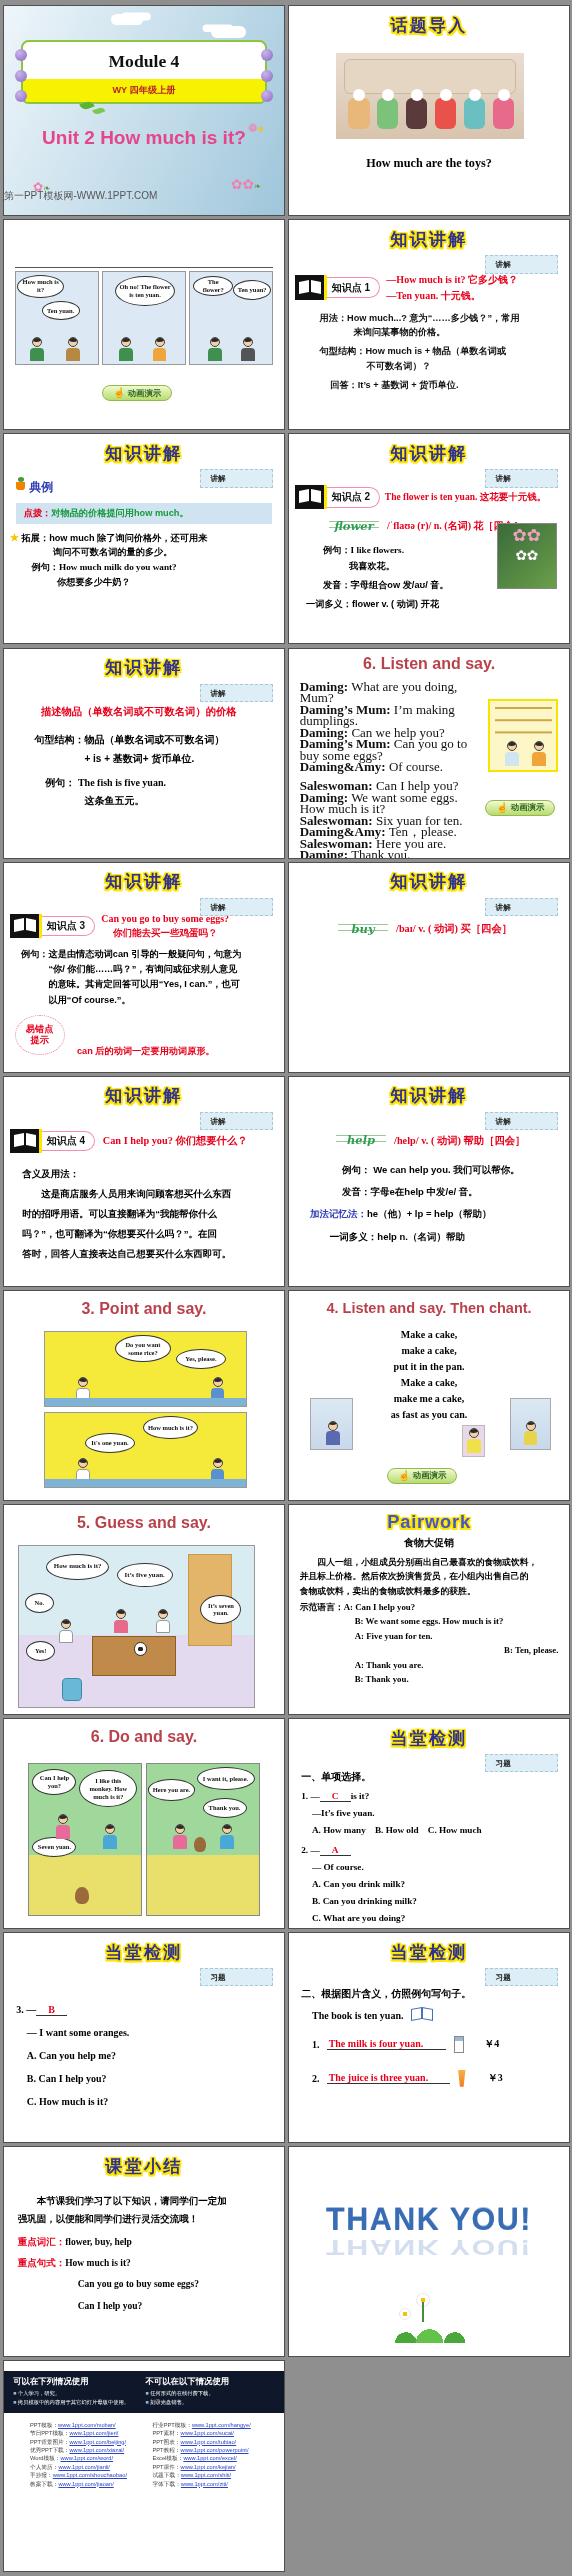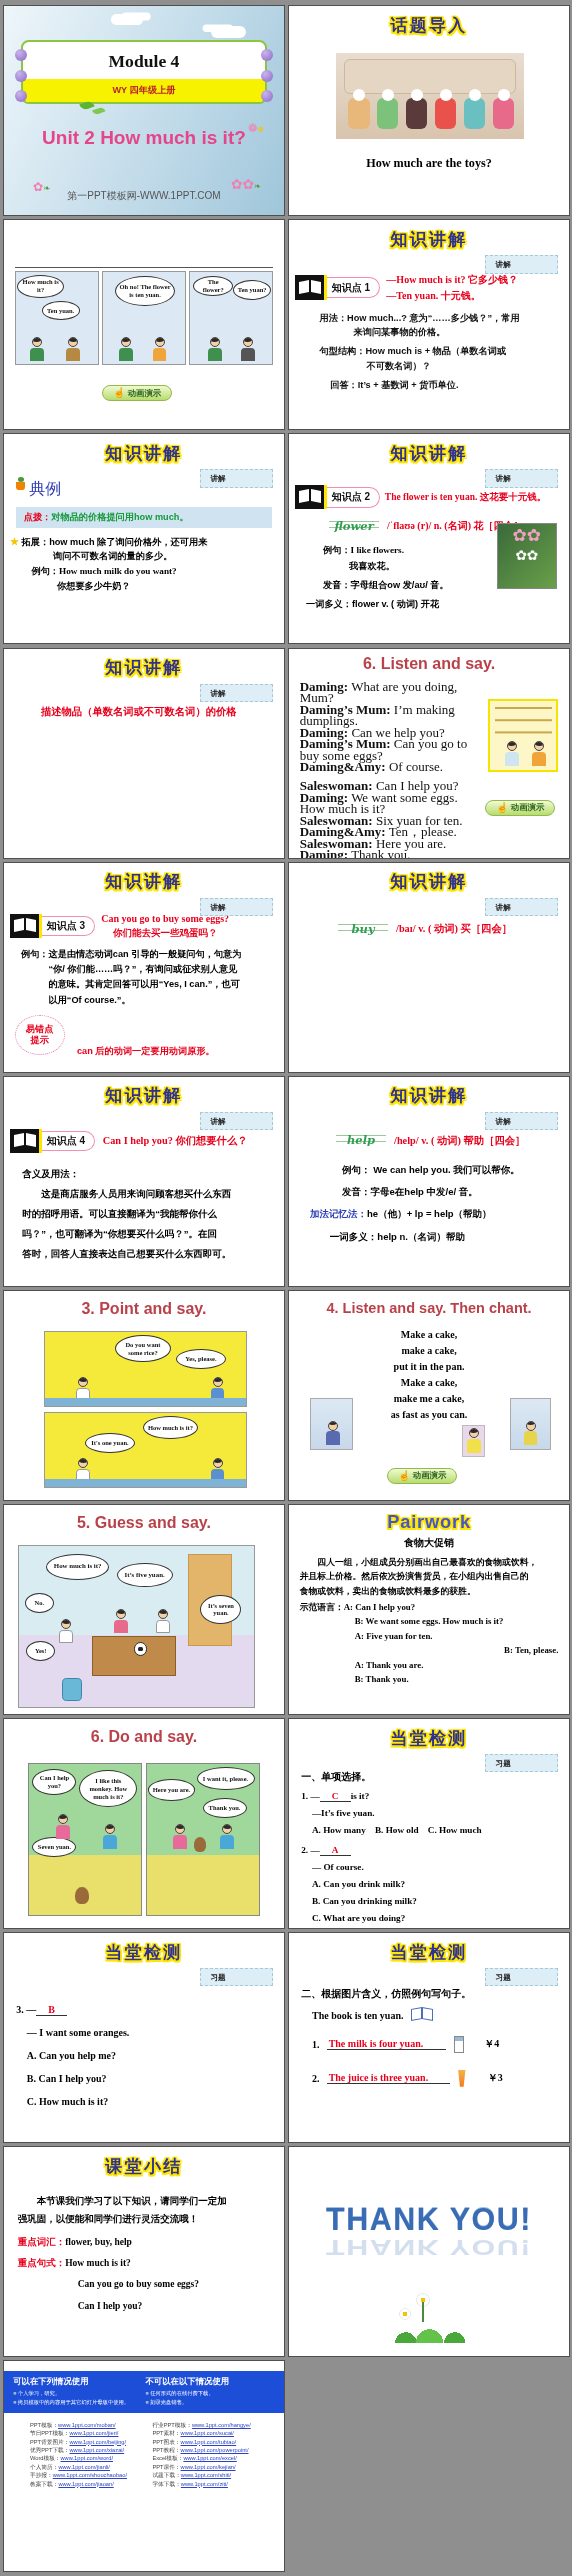--- a/index.html
+++ b/index.html
@@ -55,21 +55,21 @@
     <div class="dot" style="left:10.7px;top:64px;"></div>
     <div class="dot" style="left:10.7px;top:84px;"></div>
     <div class="dot" style="right:10.7px;top:43px;"></div>
     <div class="dot" style="right:10.7px;top:64px;"></div>
     <div class="dot" style="right:10.7px;top:84px;"></div>
     <div style="position:absolute;left:76px;top:96px;width:13.7px;height:6.9px;background:#5cb531;border-radius:0 7.6px 0 7.6px;transform:rotate(-20deg);box-shadow:9.2px 9.2px 0 -0.8px #7cc94f;"></div>
     <div style="position:absolute;left:0;right:0;top:121px;text-align:center;font-size:19px;font-weight:800;color:#e5458b;">Unit 2  How much is it?</div>
     <span style="position:absolute;right:20px;top:115px;color:#ef7fb0;font-size:11.5px;">❁<span style="color:#f5c400;font-size:7.6px;">❁</span></span>
     <span style="position:absolute;left:29px;bottom:21.4px;color:#ef7fb0;font-size:12.2px;">✿<span style="color:#4a9a3a;font-size:8.4px;">❧</span></span>
     <span style="position:absolute;right:23px;bottom:23px;color:#ef7fb0;font-size:13.7px;">✿✿<span style="color:#4a9a3a;font-size:8.4px;">❧</span></span>
-    <div style="position:absolute;left:0;right:0;bottom:12.2px;text-align:center;font-size:10px;color:#555;">第一PPT模板网-WWW.1PPT.COM</div>
+    <div style="position:absolute;left:0;right:0;bottom:12.2px;text-align:left;font-size:10px;color:#555;">第一PPT模板网-WWW.1PPT.COM</div>
   </div>
 
   <div class="slide">
     <div class="h3d">话题导入</div>
     <div style="position:absolute;left:47px;top:47px;width:188px;height:86px;background:linear-gradient(#e9ddd0,#d8c4ae);overflow:hidden;">
       <div style="position:absolute;left:7.6px;right:7.6px;top:6.1px;height:35px;background:#e5d6c4;border:0.8px solid #cbb89e;border-radius:6.1px;"></div>
       <div style="position:absolute;left:12.2px;bottom:10.7px;width:21.4px;height:30.5px;background:#e8b87a;border-radius:6.1px;">
             <i style="position:absolute;left:4.6px;top:-9.2px;width:12.2px;height:12.2px;background:#fff;border-radius:50%;display:block;"></i>
           </div>
       <div style="position:absolute;left:41px;bottom:10.7px;width:21.4px;height:30.5px;background:#7cc27a;border-radius:6.1px;">
@@ -155,21 +155,21 @@
     </div>
   </div>
 
   <div class="slide">
     <div class="h3d">知识讲解</div>
     <div class="tag"><span>讲解</span></div>
     <div style="margin:13.7px 10.7px 0 12.2px;display:flex;align-items:flex-start;">
       <span style="width:9.2px;height:8.4px;background:#f08300;border-radius:0 0 3.1px 3.1px;margin-top:3.1px;position:relative;flex:none;">
             <i style="position:absolute;left:1.5px;top:-4.6px;width:6.1px;height:4.6px;background:#4a9a3a;border-radius:50%;"></i>
           </span>
-      <span class="blue" style="font-weight:normal;font-size:16px;margin:0 10.7px 0 3.8px;">典例</span>
+      <span class="blue" style="font-weight:bold;font-size:12px;margin:0 10.7px 0 3.8px;">典例</span>
     </div>
     <div style="margin:7.6px 12.2px 0;background:#cfe3f1;padding:3.8px 7.6px;font-size:9.2px;font-weight:bold;">
       <span class="red">点拨：</span><span class="green">对物品的价格提问用how much。</span>
     </div>
     <div style="margin:7.6px 12.2px 0 6.1px;font-size:9.2px;font-weight:bold;">
       <div><span class="star">★</span> <span>拓展：</span><span>how much 除了询问价格外，还可用来</span></div>
       <div style="padding-left:43px;line-height:15.3px;">询问不可数名词的量的多少。</div>
       <div style="padding-left:21.4px;line-height:15.3px;"><span>例句：</span><span class="en">How much milk do you want?</span></div>
       <div style="padding-left:47px;line-height:15.3px;">你想要多少牛奶？</div>
     </div>
@@ -196,20 +196,26 @@
       <div style="padding-left:26px;">我喜欢花。</div>
       <div style="margin-top:3.1px;"><span>发音：</span><span>字母组合ow 发/aʊ/ 音。</span></div>
       <div style="margin-top:3.1px;margin-left:-17px;"><span>一词多义：</span><span>flower v. ( 动词) 开花</span></div>
     </div>
   </div>
 
   <div class="slide">
     <div class="h3d">知识讲解</div>
     <div class="tag"><span>讲解</span></div>
     <div class="red" style="margin:26px 0 0 37px;font-size:10.3px;font-weight:bold;">描述物品（单数名词或不可数名词）的价格</div>
+    <div style="margin:12.2px 0 0 30.5px;font-size:10px;font-weight:bold;line-height:18.3px;">
+      <div><span>句型结构：</span><span>物品（单数名词或不可数名词）</span></div>
+      <div style="padding-left:50px;">+ is + 基数词+ 货币单位.</div>
+      <div style="margin-top:6.1px;padding-left:10.7px;"><span>例句：</span>&nbsp;<span class="en">The fish is five yuan.</span></div>
+      <div style="padding-left:50px;">这条鱼五元。</div>
+    </div>
   </div>
 
   <div class="slide">
     <div class="sec-title" style="padding-top:6.1px;">6. Listen and say.</div>
     <div style="position:absolute;left:10.7px;top:32px;width:183px;font-family:Liberation Serif, serif;font-size:13px;line-height:11.5px;color:#111;">
       <div><b>Daming:</b> <span>What are you doing, Mum?</span></div>
       <div><b>Daming’s Mum:</b> <span>I’m making dumplings.</span></div>
       <div><b>Daming:</b> <span>Can we help you?</span></div>
       <div><b>Daming’s Mum:</b> <span>Can you go to buy some eggs?</span></div>
       <div style="margin-bottom:7.6px;"><b>Daming&amp;Amy:</b> <span>Of course.</span></div>
@@ -520,21 +526,21 @@
   <div class="slide">
     <div style="text-align:center;margin-top:55px;font-size:30.5px;font-weight:800;color:#3a6cb4;letter-spacing:1.5px;text-shadow:0 -1.5px 0 #9fc0e2;">THANK YOU!</div>
     <div style="text-align:center;font-size:30.5px;font-weight:800;color:#3a6cb4;letter-spacing:1.5px;transform:scaleY(-0.7);opacity:0.22;margin-top:-7.6px;">THANK YOU!</div>
     <div style="position:absolute;left:101px;bottom:13.7px;width:79px;height:23px;background:radial-gradient(circle at 20% 100%,#4aa83a 0 10.7px,transparent 10.7px),radial-gradient(circle at 50% 100%,#63c24a 0 13.7px,transparent 13.7px),radial-gradient(circle at 82% 100%,#4aa83a 0 10.7px,transparent 10.7px);border-radius:50% 50% 0 0;"></div>
     <div class="daisy" style="left:128px;bottom:50px;"></div>
     <div class="daisy" style="left:111px;bottom:37px;width:10px;height:10px;"></div>
     <div style="position:absolute;left:133px;bottom:34px;width:1.5px;height:20px;background:#4a8a3a;"></div>
   </div>
 
   <div class="slide" style="height:212px;">
-    <div style="margin-top:9.2px;background:#1d4ed8;color:#fff;display:flex;padding:5.3px 9.2px 6.9px;gap:3px;">
+    <div style="margin-top:9.2px;background:#0f172a;color:#fff;display:flex;padding:5.3px 9.2px 6.9px;gap:3px;">
       <div style="flex:1;">
         <div style="font-size:8.4px;font-weight:bold;">可以在下列情况使用</div>
         <div style="font-size:5.3px;margin-top:3.1px;"><span style="color:#9ab8d8;">■</span> <span>个人学习，研究。</span></div>
         <div style="font-size:5.3px;margin-top:2.3px;"><span style="color:#9ab8d8;">■</span> <span>拷贝模板中的内容用于其它幻灯片母版中使用。</span></div>
       </div>
       <div style="flex:1;">
         <div style="font-size:8.4px;font-weight:bold;">不可以在以下情况使用</div>
         <div style="font-size:5.3px;margin-top:3.1px;"><span style="color:#9ab8d8;">■</span> <span>任何形式的在线付费下载。</span></div>
         <div style="font-size:5.3px;margin-top:2.3px;"><span style="color:#9ab8d8;">■</span> <span>刻录光盘销售。</span></div>
       </div>

